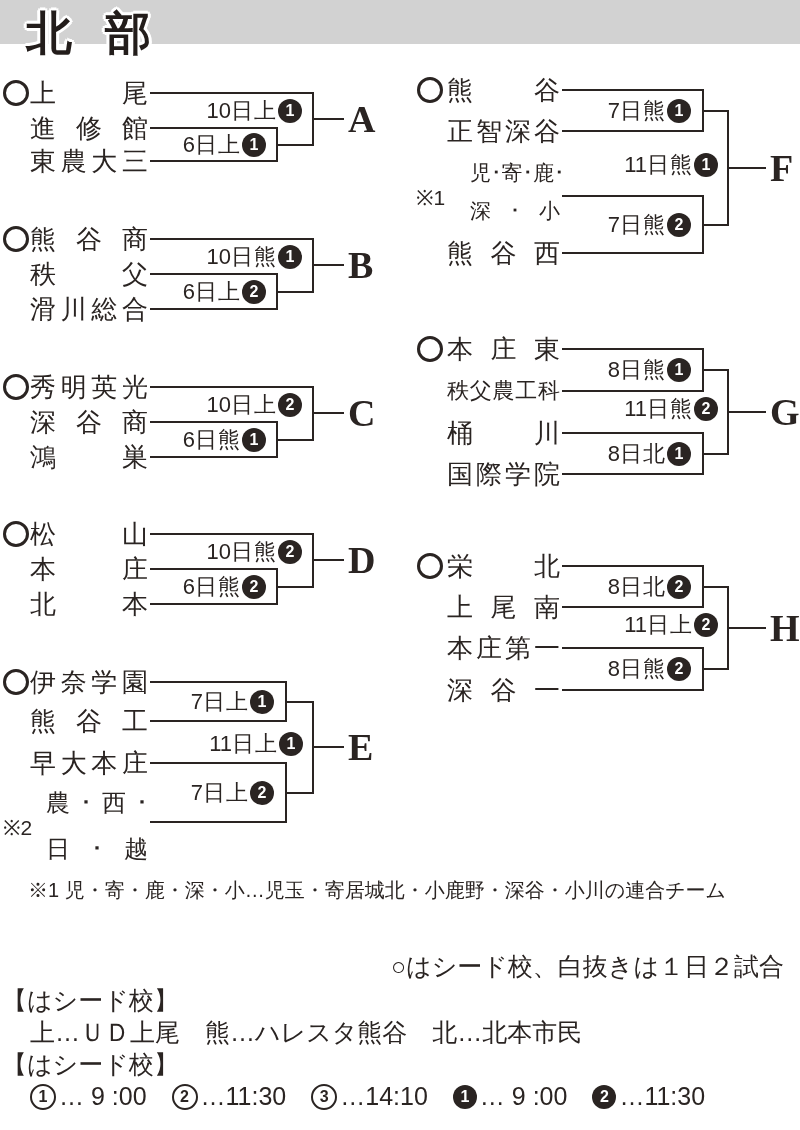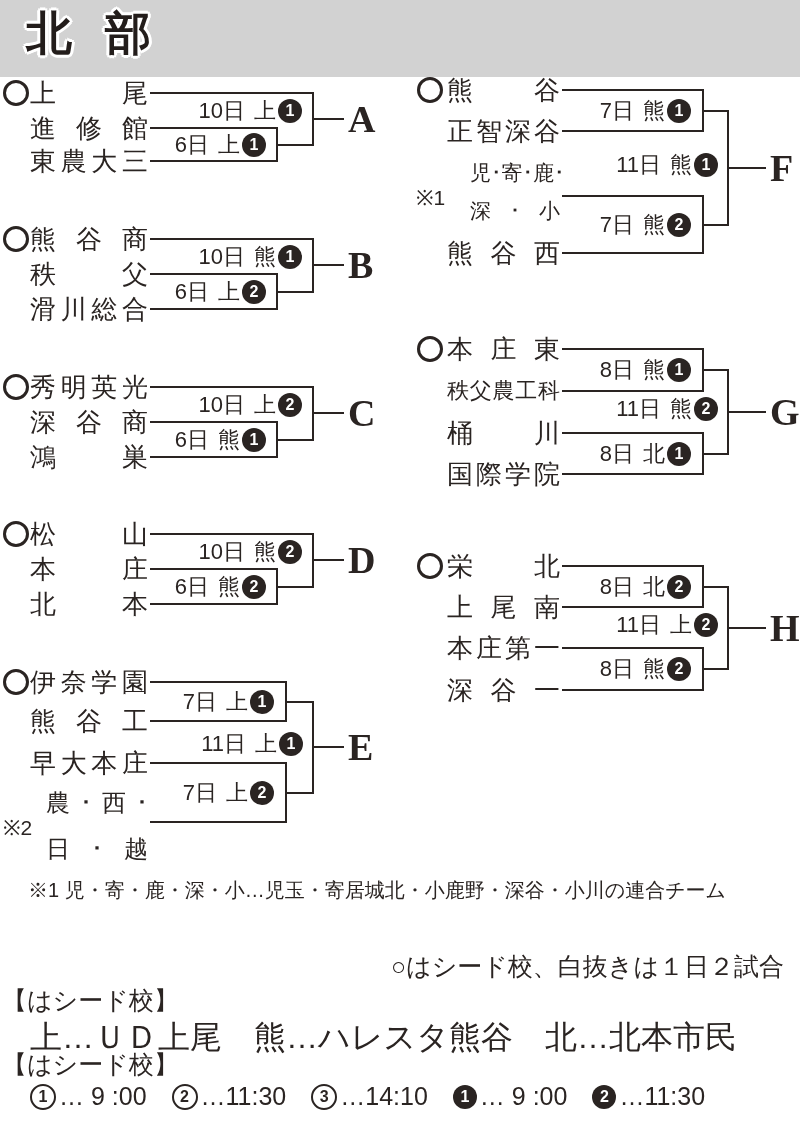--- a/index.html
+++ b/index.html
@@ -1,42 +1,42 @@
 <!DOCTYPE html>
 <html><head>
 <meta charset="utf-8">
 <style>
   html,body{margin:0;padding:0}
   body{width:800px;height:1130px;background:#ffffff;overflow:hidden;
        font-family:"Liberation Sans",sans-serif;color:#2a2422}
   #page{position:relative;width:800px;height:1130px}
-  .header-bar{position:absolute;left:0;top:0;width:800px;height:77px;background:#d2d2d2}
+  .header-bar{position:absolute;left:0;top:0;width:800px;height:44px;background:#d2d2d2}
   .header-title{position:absolute;left:26px;top:3px;font-size:46px;font-weight:900;
        letter-spacing:33px;color:#231d1b;white-space:pre;
        text-shadow:-2px -2px 0 #fff,2px -2px 0 #fff,-2px 2px 0 #fff,2px 2px 0 #fff,
                    3px 0 0 #fff,-3px 0 0 #fff,0 3px 0 #fff,0 -3px 0 #fff}
   .bl{position:absolute;background:#2a2422}
   .team-name{position:absolute;display:flex;justify-content:space-between;align-items:center;
        height:32px;font-weight:500;line-height:32px}
   .team-name span{display:inline-block}
   .seed-ring{position:absolute;width:20px;height:20px;border:3px solid #2a2422;border-radius:50%}
-  .match-label{position:absolute;display:flex;align-items:center;gap:9px;height:30px;
+  .match-label{position:absolute;display:flex;align-items:center;gap:1px;height:30px;
        font-size:22px;font-weight:500;white-space:pre}
   .mvg{display:flex;align-items:center;gap:2px}
   .game-num{display:inline-flex;align-items:center;justify-content:center;border-radius:50%;
        font-weight:bold;flex:none}
   .game-num.filled{background:#2a2422;color:#ffffff;width:24px;height:24px;font-size:16px}
   .game-num.open{border:2px solid #2a2422;background:#fff;color:#2a2422;width:22px;height:22px;font-size:16px}
   .bracket-letter{position:absolute;font-family:"Liberation Serif",serif;font-size:38px;
        font-weight:bold;height:50px;display:flex;align-items:center}
   .fn-marker{position:absolute;font-size:21px;height:28px;display:flex;align-items:center;white-space:pre}
   .note{position:absolute;font-size:20px;white-space:pre}
   .seed-note{position:absolute;font-size:25px;white-space:pre}
   .f-heading{position:absolute;font-size:25px;font-weight:500;white-space:pre}
-  .f-body{position:absolute;font-size:32px;white-space:pre}
+  .f-body{position:absolute;font-size:25px;white-space:pre}
   .time-row{position:absolute;display:flex;gap:25px;align-items:center}
   .t-item{display:flex;align-items:center;gap:3px;font-size:25px}
   .t-text span{white-space:pre}
 </style>
 </head>
 <body>
 
 <div id="page">
   <div class="header-bar">
     <div class="header-title">北部</div>

